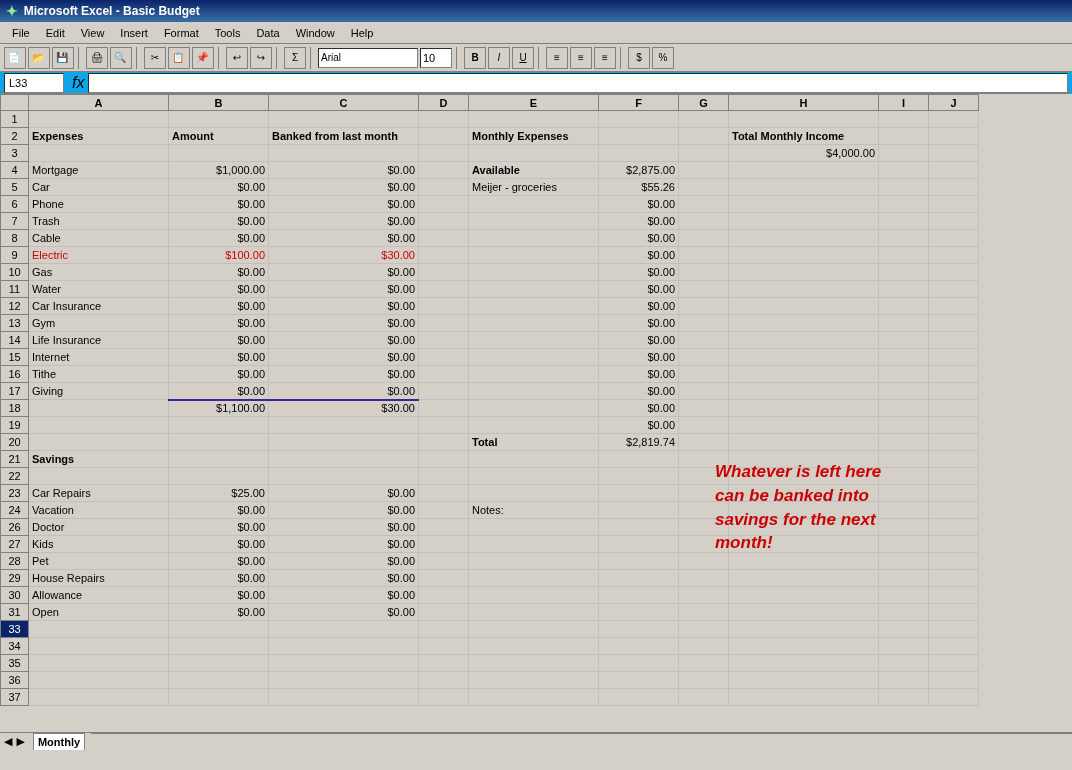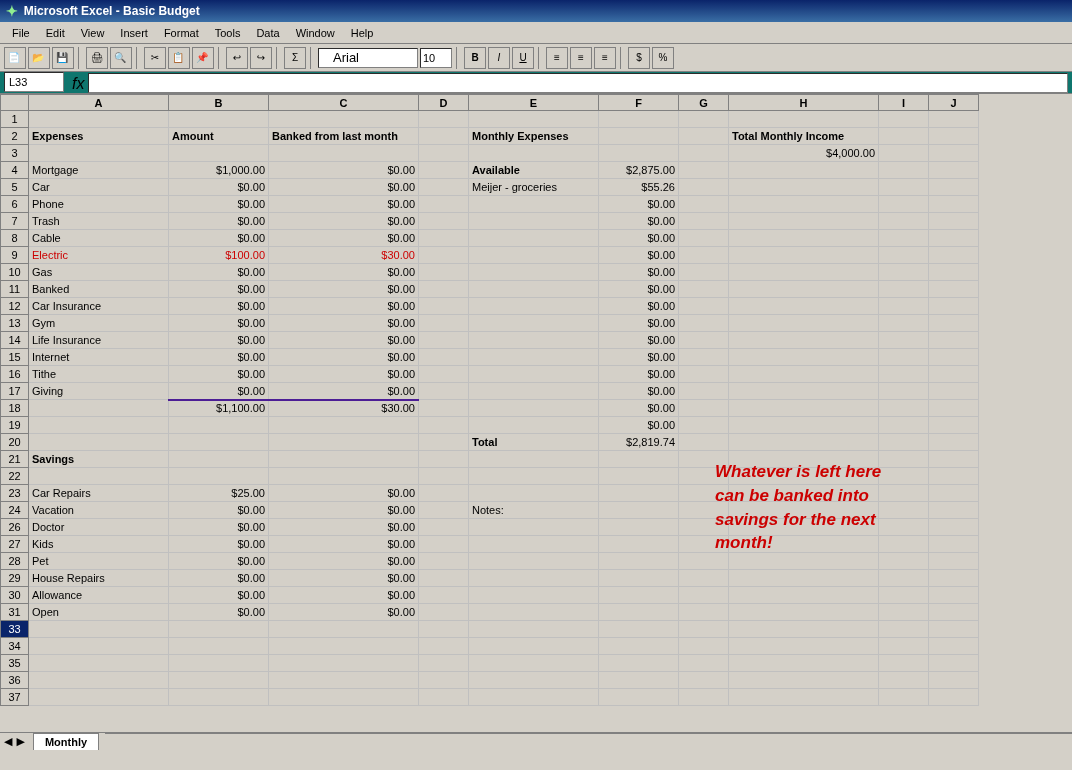--- a/index.html
+++ b/index.html
@@ -44,29 +44,29 @@
       gap: 2px;
     }
     .toolbar-btn {
       width: 22px; height: 22px;
       border: 1px solid #808080;
       background: #d4d0c8;
       display: flex; align-items: center; justify-content: center;
       cursor: pointer; font-size: 10px;
     }
     .toolbar-separator { width: 4px; height: 22px; border-left: 1px solid #808080; margin: 0 2px; }
-    .font-box { width: 100px; height: 20px; border: 1px inset #808080; background: white; padding: 0 14px; font-size: 13px; }
+    .font-box { width: 100px; height: 20px; border: 1px inset #808080; background: white; padding: 0 2px; font-size: 10px; }
     .size-box { width: 32px; height: 20px; border: 1px inset #808080; background: white; padding: 0 2px; font-size: 11px; }
     
     
     #formula-bar {
-      background: #0f766e;
+      background: #0ea5e9;
       height: 22px;
       display: flex;
-      align-items: flex-end;
+      align-items: center;
       border-bottom: 1px solid #808080;
     }
     #cell-ref {
       width: 60px; height: 20px;
       border: 1px inset #808080;
       background: white;
       padding: 0 4px;
       font-size: 11px;
       margin: 1px 4px;
       display: flex; align-items: center;
@@ -132,21 +132,21 @@
       vertical-align: middle;
     }
     .cell.bold { font-weight: bold; }
     .cell.red { color: #cc0000; }
     .cell.right { text-align: right; }
     .cell.border-top { border-top: 2px solid #4c1d95; }
     .sheet-tab {
       background: #d4d0c8;
       border: 1px solid #808080;
       border-bottom: none;
-      padding: 2px 11px;
+      padding: 2px 4px;
       font-size: 11px;
       cursor: pointer;
       margin-right: 2px;
     }
     .sheet-tab.active { background: white; font-weight: bold; }
     
     #status-bar {
       background: #d4d0c8;
       height: 18px;
       display: flex;
@@ -387,21 +387,21 @@
             <td class="cell"></td>
             <td class="cell"></td>
             <td class="cell right">$0.00</td>
             <td class="cell"></td>
             <td class="cell"></td>
             <td class="cell"></td>
             <td class="cell"></td>
           </tr>
           <tr>
             <td class="row-header">11</td>
-            <td class="cell">Banked</td>
+            <td class="cell">Water</td>
             <td class="cell right">$0.00</td>
             <td class="cell right">$0.00</td>
             <td class="cell"></td>
             <td class="cell"></td>
             <td class="cell right">$0.00</td>
             <td class="cell"></td>
             <td class="cell"></td>
             <td class="cell"></td>
             <td class="cell"></td>
           </tr>

